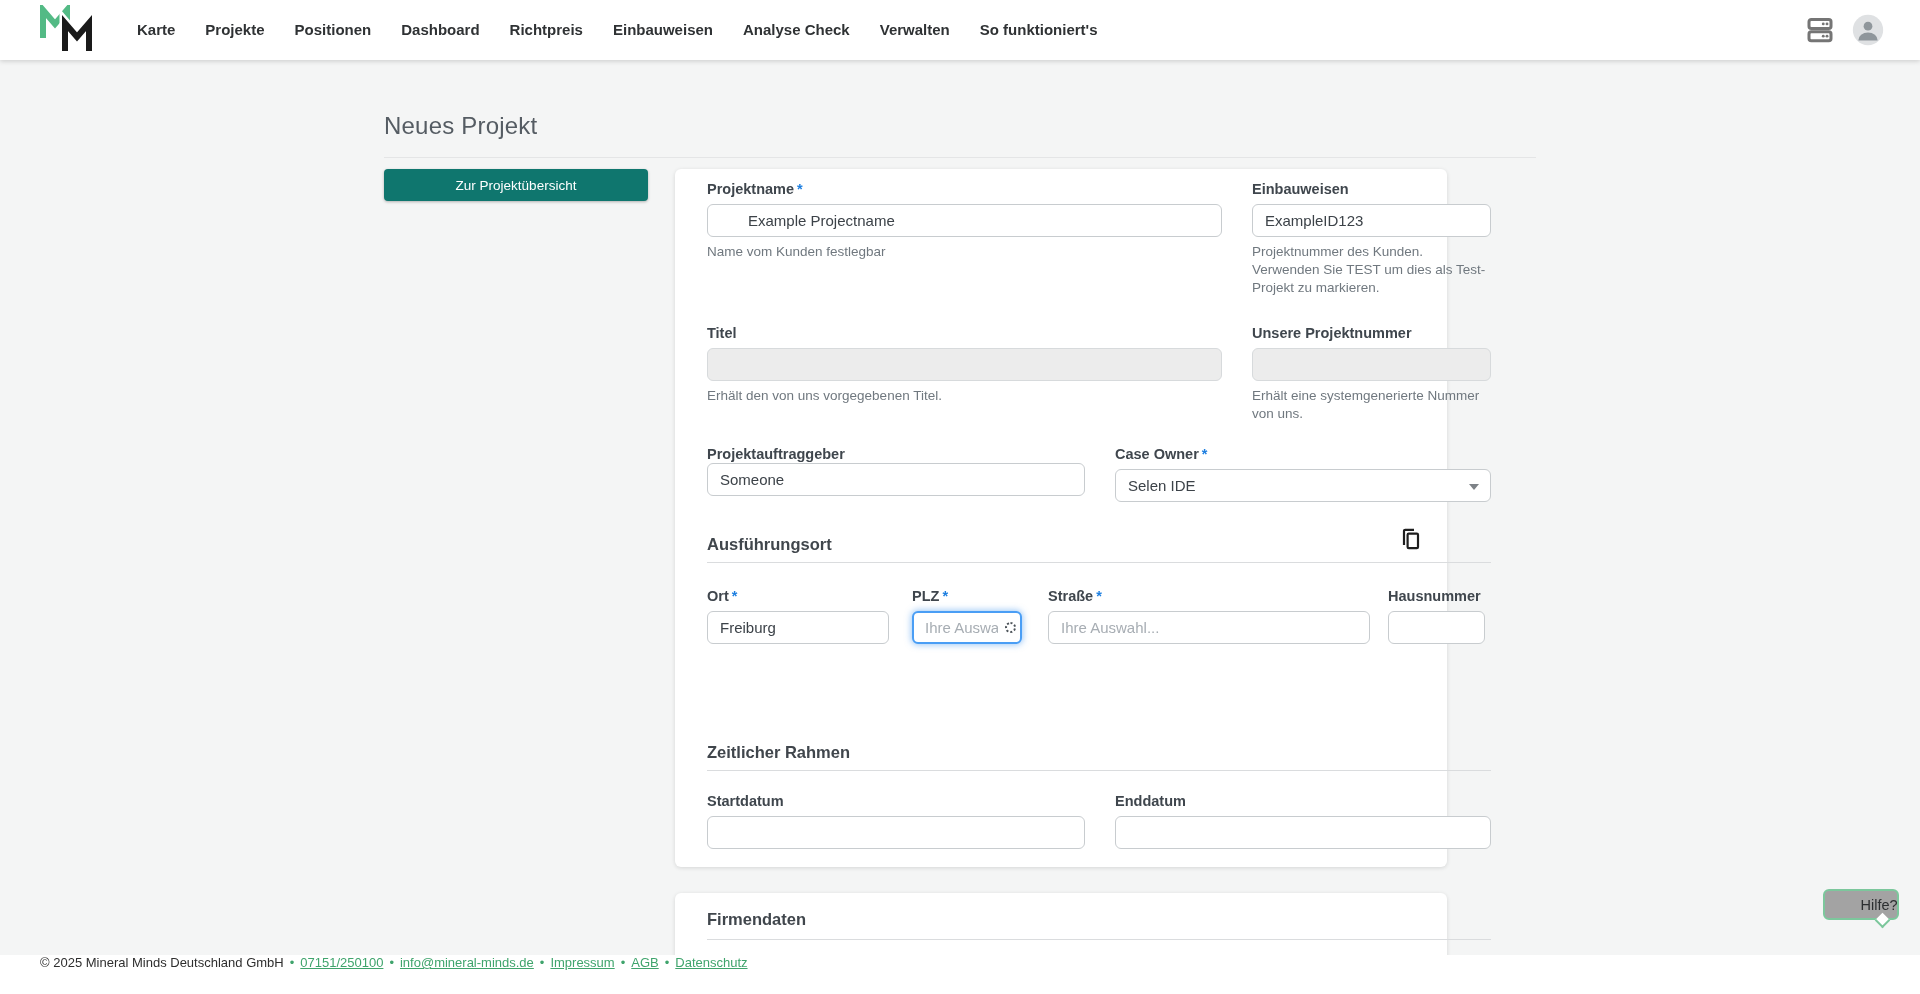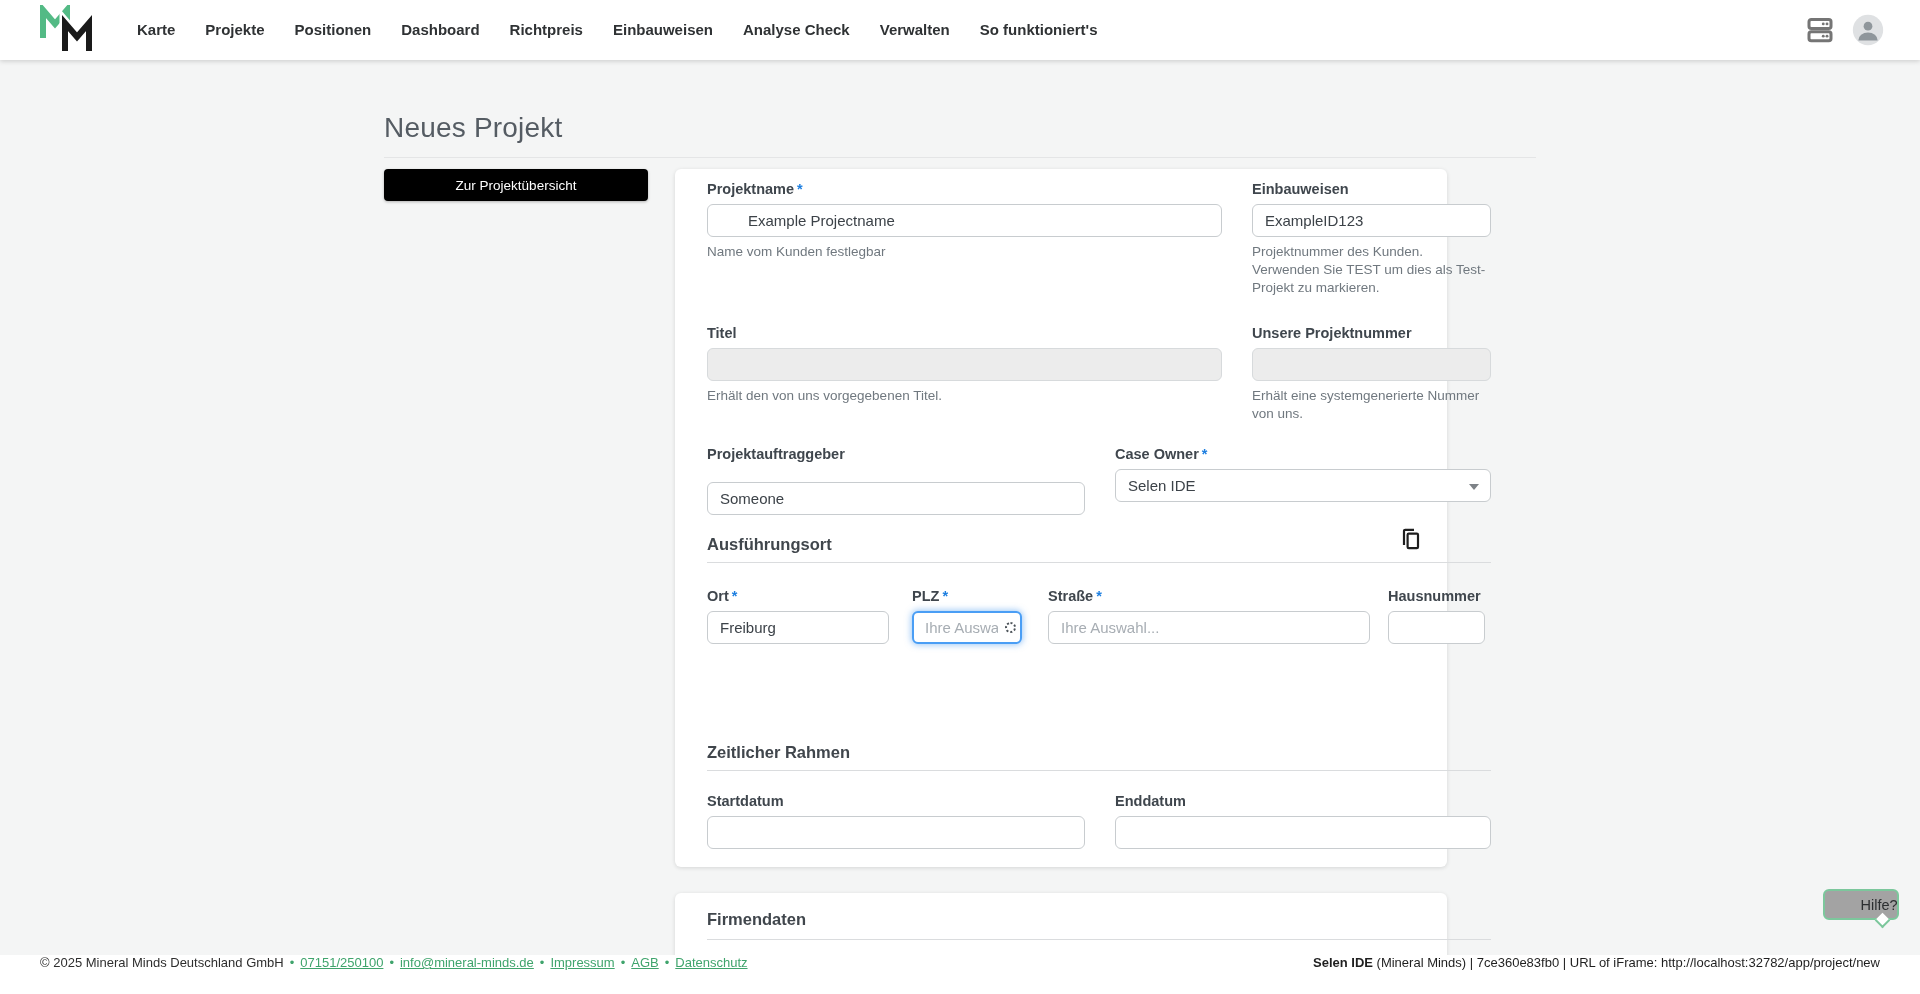--- a/index.html
+++ b/index.html
@@ -11,24 +11,24 @@
   .nav { position:absolute; top:0; left:0; width:1920px; height:60px; background:#ffffff;
     box-shadow:0 1px 5px rgba(0,0,0,.18); z-index:30; display:flex; align-items:center; }
   .logo { margin-left:38px; width:56px; height:50px; flex:0 0 auto; }
   .nav-menu { display:flex; align-items:center; margin-left:28px; height:60px; }
   .nav-item { padding:0 15px; font-size:15px; font-weight:600; color:#2f3234;
     line-height:60px; cursor:pointer; white-space:nowrap; }
   .nav-right { margin-left:auto; margin-right:36px; display:flex; align-items:center; gap:16px; }
   .icon-btn { width:32px; height:32px; display:flex; align-items:center; justify-content:center; cursor:pointer; }
 
   
-  .page-title { position:absolute; left:384px; top:112px; font-size:28px; font-weight:500;
+  .page-title { position:absolute; left:384px; top:112px; font-size:24px; font-weight:500;
     color:#555c63; letter-spacing:.2px; }
   .title-rule { position:absolute; left:384px; top:157px; width:1152px; height:1px; background:#e4e5e6; }
-  .back-btn { position:absolute; left:384px; top:169px; width:264px; height:32px; background:#000000;
+  .back-btn { position:absolute; left:384px; top:169px; width:264px; height:32px; background:#0f766e;
     border:none; border-radius:4px; color:#ffffff; font-size:13.5px; font-family:inherit;
     box-shadow:0 1px 3px rgba(0,0,0,.28); cursor:pointer; }
 
   
   .card { position:absolute; left:675px; width:772px; background:#ffffff; border-radius:6px;
     box-shadow:0 1px 4px rgba(0,0,0,.13); }
   .card1 { top:169px; height:698px; }
   .card2 { top:893px; height:130px; }
 
   .fgroup { position:absolute; }
@@ -142,21 +142,21 @@
       <div class="helper" style="margin-top:6px;">Erhält den von uns vorgegebenen Titel.</div>
     </div>
     <div class="fgroup" style="left:577px; top:156px; width:239px;">
       <label class="flabel">Unsere Projektnummer</label>
       <input class="tinput disabled" style="margin-top: 7px;" type="text" disabled="" value="">
       <div class="helper" style="margin-top:6px;">Erhält eine systemgenerierte Nummer von uns.</div>
     </div>
 
     <div class="fgroup" style="left:32px; top:277px; width:378px;">
       <label class="flabel">Projektauftraggeber</label>
-      <input class="tinput" style="margin-top: 20px;" type="text" value="Someone">
+      <input class="tinput" style="margin-top: 1px;" type="text" value="Someone">
     </div>
     <div class="fgroup" style="left:440px; top:277px; width:376px;">
       <label class="flabel"><span>Case Owner</span><span class="req">*</span></label>
       <div class="tinput select-box" style="margin-top:7px;">
         <span class="select-value">Selen IDE</span>
         <span class="caret"></span>
       </div>
     </div>
 
     <div class="fgroup section-title" style="left:32px; top:366px;">Ausführungsort</div>
@@ -218,18 +218,15 @@
       <span class="flink">07151/250100</span>
       <span class="fsep">•</span>
       <span class="flink">info@mineral-minds.de</span>
       <span class="fsep">•</span>
       <span class="flink">Impressum</span>
       <span class="fsep">•</span>
       <span class="flink">AGB</span>
       <span class="fsep">•</span>
       <span class="flink">Datenschutz</span>
     </div>
-    <div class="footer-right">
-      <b>Selen IDE</b><span> (Mineral Minds) | 7ce360e83fb0 | URL of iFrame: http://localhost:32782/app/project/new</span>
-    </div>
   </div>
 
 </div>
 
 </body></html>

